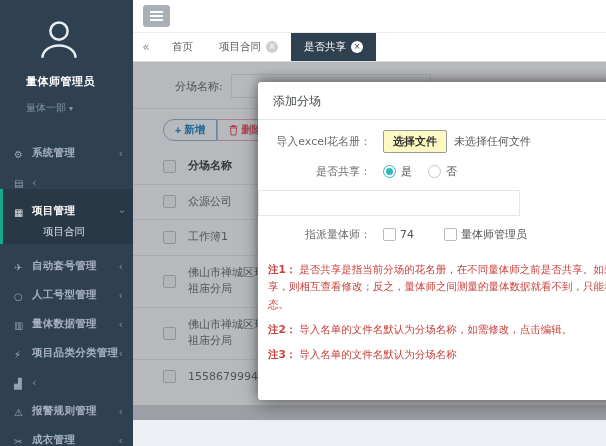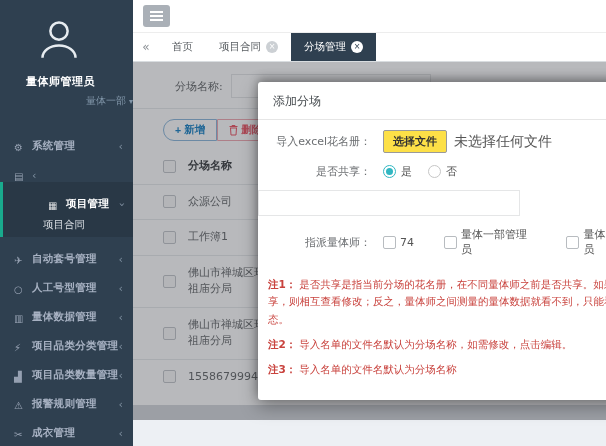--- a/index.html
+++ b/index.html
@@ -5,31 +5,31 @@
   * { margin:0; padding:0; box-sizing:border-box; }
   html,body { width:606px; height:446px; }
   body { font-family:"DejaVu Sans","Liberation Sans",sans-serif; }
   .app { position:relative; width:606px; height:446px; overflow:hidden; background:#fff; }
 
   
   .sidebar { position:absolute; left:0; top:0; width:133px; height:446px; background:#2f4050; z-index:6; }
   .profile { padding:16px 0 10px 26px; }
   .avatar-wrap { margin-left:10px; }
   .profile-name { color:#ffffff; font-size:11px; font-weight:bold; margin-top:8px; letter-spacing:.5px;}
-  .profile-dept { color:#8095a8; font-size:10px; margin-top:5px; cursor:pointer;text-align:right; }
+  .profile-dept { color:#8095a8; font-size:10px; margin-top:12px; cursor:pointer; }
   .profile-dept .caret { font-size:8px; margin-left:3px; }
   .nav { margin-top:6px; }
   .nav-item { display:flex; align-items:flex-end; height:29px; padding:0 10px 0 14px;
               color:#a7b1c2; font-size:10.5px; cursor:pointer; }
   .nav-item .nicon { width:18px; font-size:10px; text-align:left; opacity:.85; }
   .nav-item .nlabel { flex:1; font-weight:bold; letter-spacing:.3px; }
   .nav-item .chev { font-size:11px; color:#7f8fa0; }
   .chev-down { display:inline-block; transform:rotate(-90deg); }
   .nav-section { border-left:3px solid #19aa8d; background:#293846; }
-  .nav-section .nav-item { padding-left:11px; color:#ffffff;margin-left:34px; }
+  .nav-section .nav-item { padding-left:11px; color:#ffffff; }
   .nav-sub { height:26px; line-height:26px; padding-left:40px; color:#d8dde2;
              font-size:10.5px; cursor:pointer; }
   .gi-gear::before{content:"⚙";} .gi-list::before{content:"▤";}
   .gi-grid::before{content:"▦";} .gi-plane::before{content:"✈";}
   .gi-hand::before{content:"○";} .gi-db::before{content:"▥";}
   .gi-moto::before{content:"⚡";} .gi-bar::before{content:"▟";}
   .gi-car::before{content:"⚠";} .gi-scis::before{content:"✂";}
 
   
   .main { position:absolute; left:133px; top:0; width:473px; height:446px; }
@@ -75,23 +75,23 @@
   .footer-strip { height:26px; background:#edf0f4; }
 
   
   .modal { position:absolute; left:258px; top:82px; width:420px; height:318px; background:#fff;
            z-index:10; border-radius:3px; box-shadow:0 -4px 10px rgba(0,0,0,.30), 0 6px 18px rgba(0,0,0,.35); }
   .modal-header { height:38px; line-height:38px; padding:0 15px; font-size:12px; color:#454a4e;
                   border-bottom:1px solid #e6e6e6; }
   .modal-body { padding-top:10px; }
   .frow { display:flex; align-items:center; margin-bottom:11px; }
   .flabel { width:125px; text-align:right; font-size:11px; color:#6b6e71; padding-right:12px; flex:none; }
-  .file-btn { font-size:11px; color:#333; background:#fde047; border:1px solid #9a9a9a; border-radius:2px;
+  .file-btn { font-size:11px; color:#333; background:#fef9c3; border:1px solid #9a9a9a; border-radius:2px;
               padding:3px 9px; font-weight:bold; cursor:pointer; }
-  .file-empty { font-size:14px; color:#555; margin-left:7px; }
+  .file-empty { font-size:11px; color:#555; margin-left:7px; }
   .radio { position:relative; width:13px; height:13px; border:1px solid #c6c6c6; border-radius:50%;
            background:#fff; display:inline-block; margin-right:5px; cursor:pointer; }
   .radio.sel { border-color:#31b7c2; }
   .radio.sel::after { content:""; position:absolute; inset:2px; border-radius:50%; background:#31b7c2; }
   .opt-label { font-size:11px; color:#555; margin-right:16px; }
   .remark-input { width:262px; height:26px; border:1px solid #e5e6e7; font-size:11px; padding:0 6px; }
   .mcheck { width:13px; height:13px; border:1px solid #b8bcc0; background:#fff; border-radius:2px;
             display:inline-block; margin-right:4px; cursor:pointer; flex:none;}
   .assign-opt { display:inline-flex; align-items:center; margin-right:14px; }
   .notes { padding:8px 14px 0 10px; }
@@ -149,21 +149,20 @@
         <span class="nlabel">量体数据管理</span>
         <span class="chev">‹</span>
       </div>
       <div class="nav-item">
         <span class="nicon gi-moto"></span>
         <span class="nlabel">项目品类分类管理</span>
         <span class="chev">‹</span>
       </div>
       <div class="nav-item">
         <span class="nicon gi-bar"></span>
-        <span class="nlabel">项目品类数量管理</span>
         <span class="chev">‹</span>
       </div>
       <div class="nav-item">
         <span class="nicon gi-car"></span>
         <span class="nlabel">报警规则管理</span>
         <span class="chev">‹</span>
       </div>
       <div class="nav-item">
         <span class="nicon gi-scis"></span>
         <span class="nlabel">成衣管理</span>
@@ -189,21 +188,21 @@
     <div class="tabbar">
       <span class="tab-scroll">«</span>
       <div class="tab">
         <span>首页</span>
       </div>
       <div class="tab">
         <span>项目合同</span>
         <span class="tab-close">×</span>
       </div>
       <div class="tab active">
-        <span>分场管理</span>
+        <span>是否共享</span>
         <span class="tab-close">×</span>
       </div>
     </div>
 
     <div class="content">
       <div class="search-row">
         <label>分场名称:</label>
         <input type="text" value="" style="">
       </div>
       <div class="search-divider"></div>
@@ -281,24 +280,20 @@
       </div>
 
       <div class="frow">
         <span class="flabel">指派量体师：</span>
         <span class="assign-opt">
           <span class="mcheck"></span>
           <span class="opt-label">74</span>
         </span>
         <span class="assign-opt">
           <span class="mcheck"></span>
-          <span class="opt-label">量体一部管理员</span>
-        </span>
-        <span class="assign-opt">
-          <span class="mcheck"></span>
           <span class="opt-label">量体师管理员</span>
         </span>
       </div>
 
       <div class="notes">
         <div class="note">
           <b>注1：</b><span>是否共享是指当前分场的花名册，在不同量体师之前是否共享。如果设置共享，则相互查看修改；反之，量体师之间测量的量体数据就看不到，只能看到量体状态。</span>
         </div>
         <div class="note">
           <b>注2：</b><span>导入名单的文件名默认为分场名称，如需修改，点击编辑。</span>

